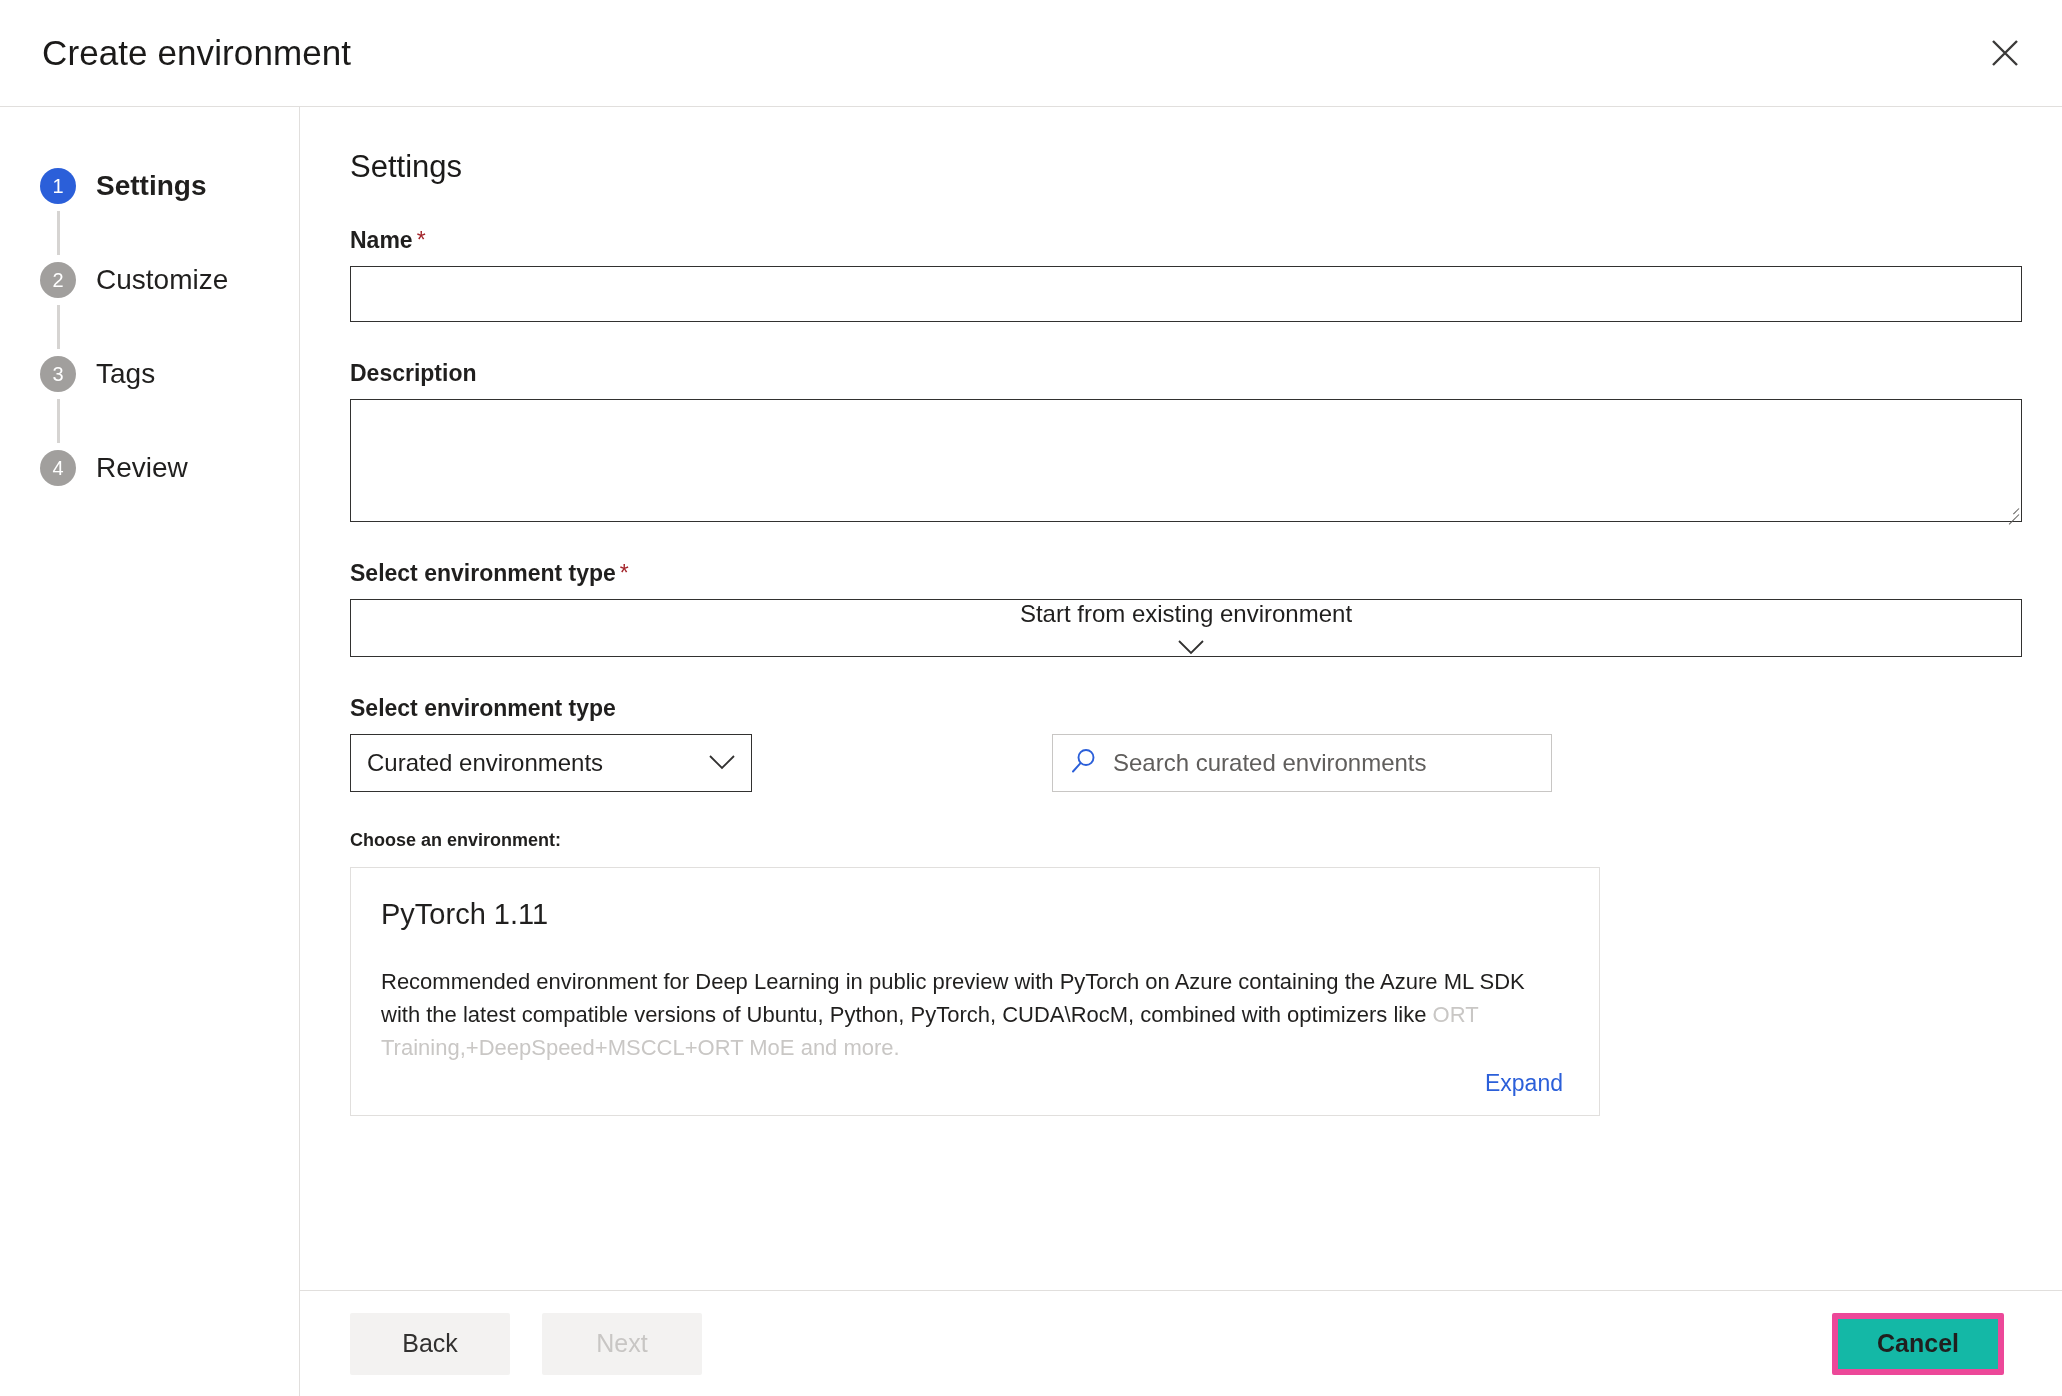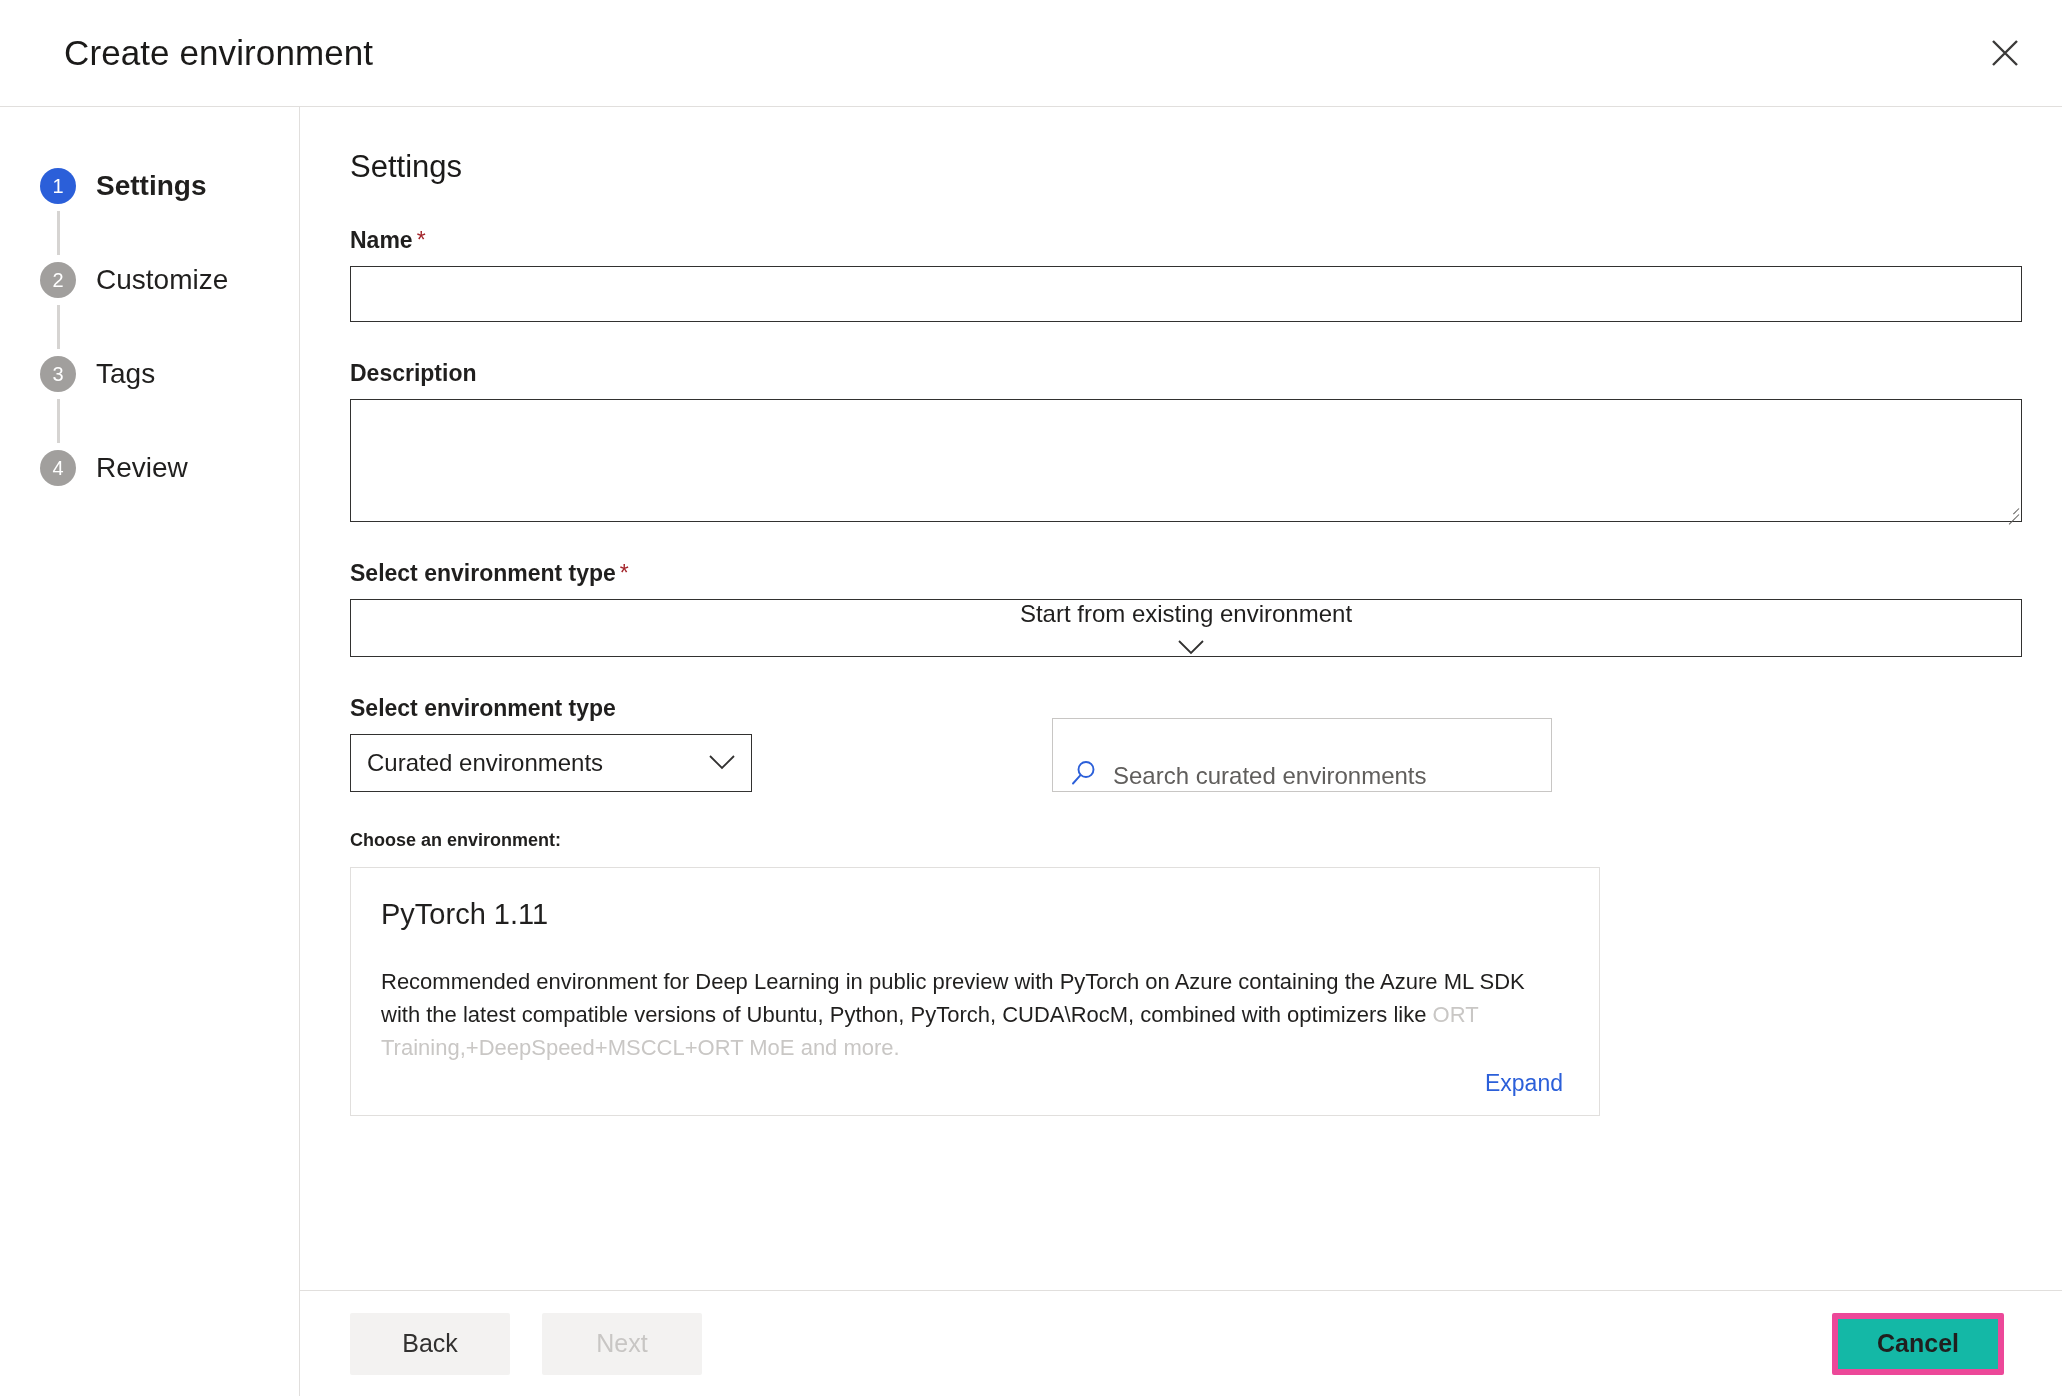--- a/index.html
+++ b/index.html
@@ -20,21 +20,21 @@
     background: #ffffff;
   }
 
   
   .header {
     position: relative;
     height: 106px;
     flex: 0 0 106px;
     display: flex;
     align-items: center;
-    padding: 0 64px;
+    padding: 0 42px;
   }
   .header-title {
     font-size: 35px;
     font-weight: 400;
     color: #1b1a19;
     letter-spacing: .1px;
   }
   .close-btn {
     position: absolute;
     right: 26px;
@@ -204,25 +204,25 @@
 
   .row-split {
     display: flex;
     align-items: flex-end;
     gap: 0;
   }
   .row-left { margin-right: 300px; }
 
   .search-box {
     width: 500px;
-    height: 74px;
+    height: 58px;
     border: 1px solid #c8c6c4;
     background: #ffffff;
     display: flex;
-    align-items: flex-end;
+    align-items: center;
     padding: 0 16px;
     gap: 14px;
   }
   .search-input {
     flex: 1 1 auto;
     border: none;
     outline: none;
     font-family: inherit;
     font-size: 24px;
     color: #201f1e;

